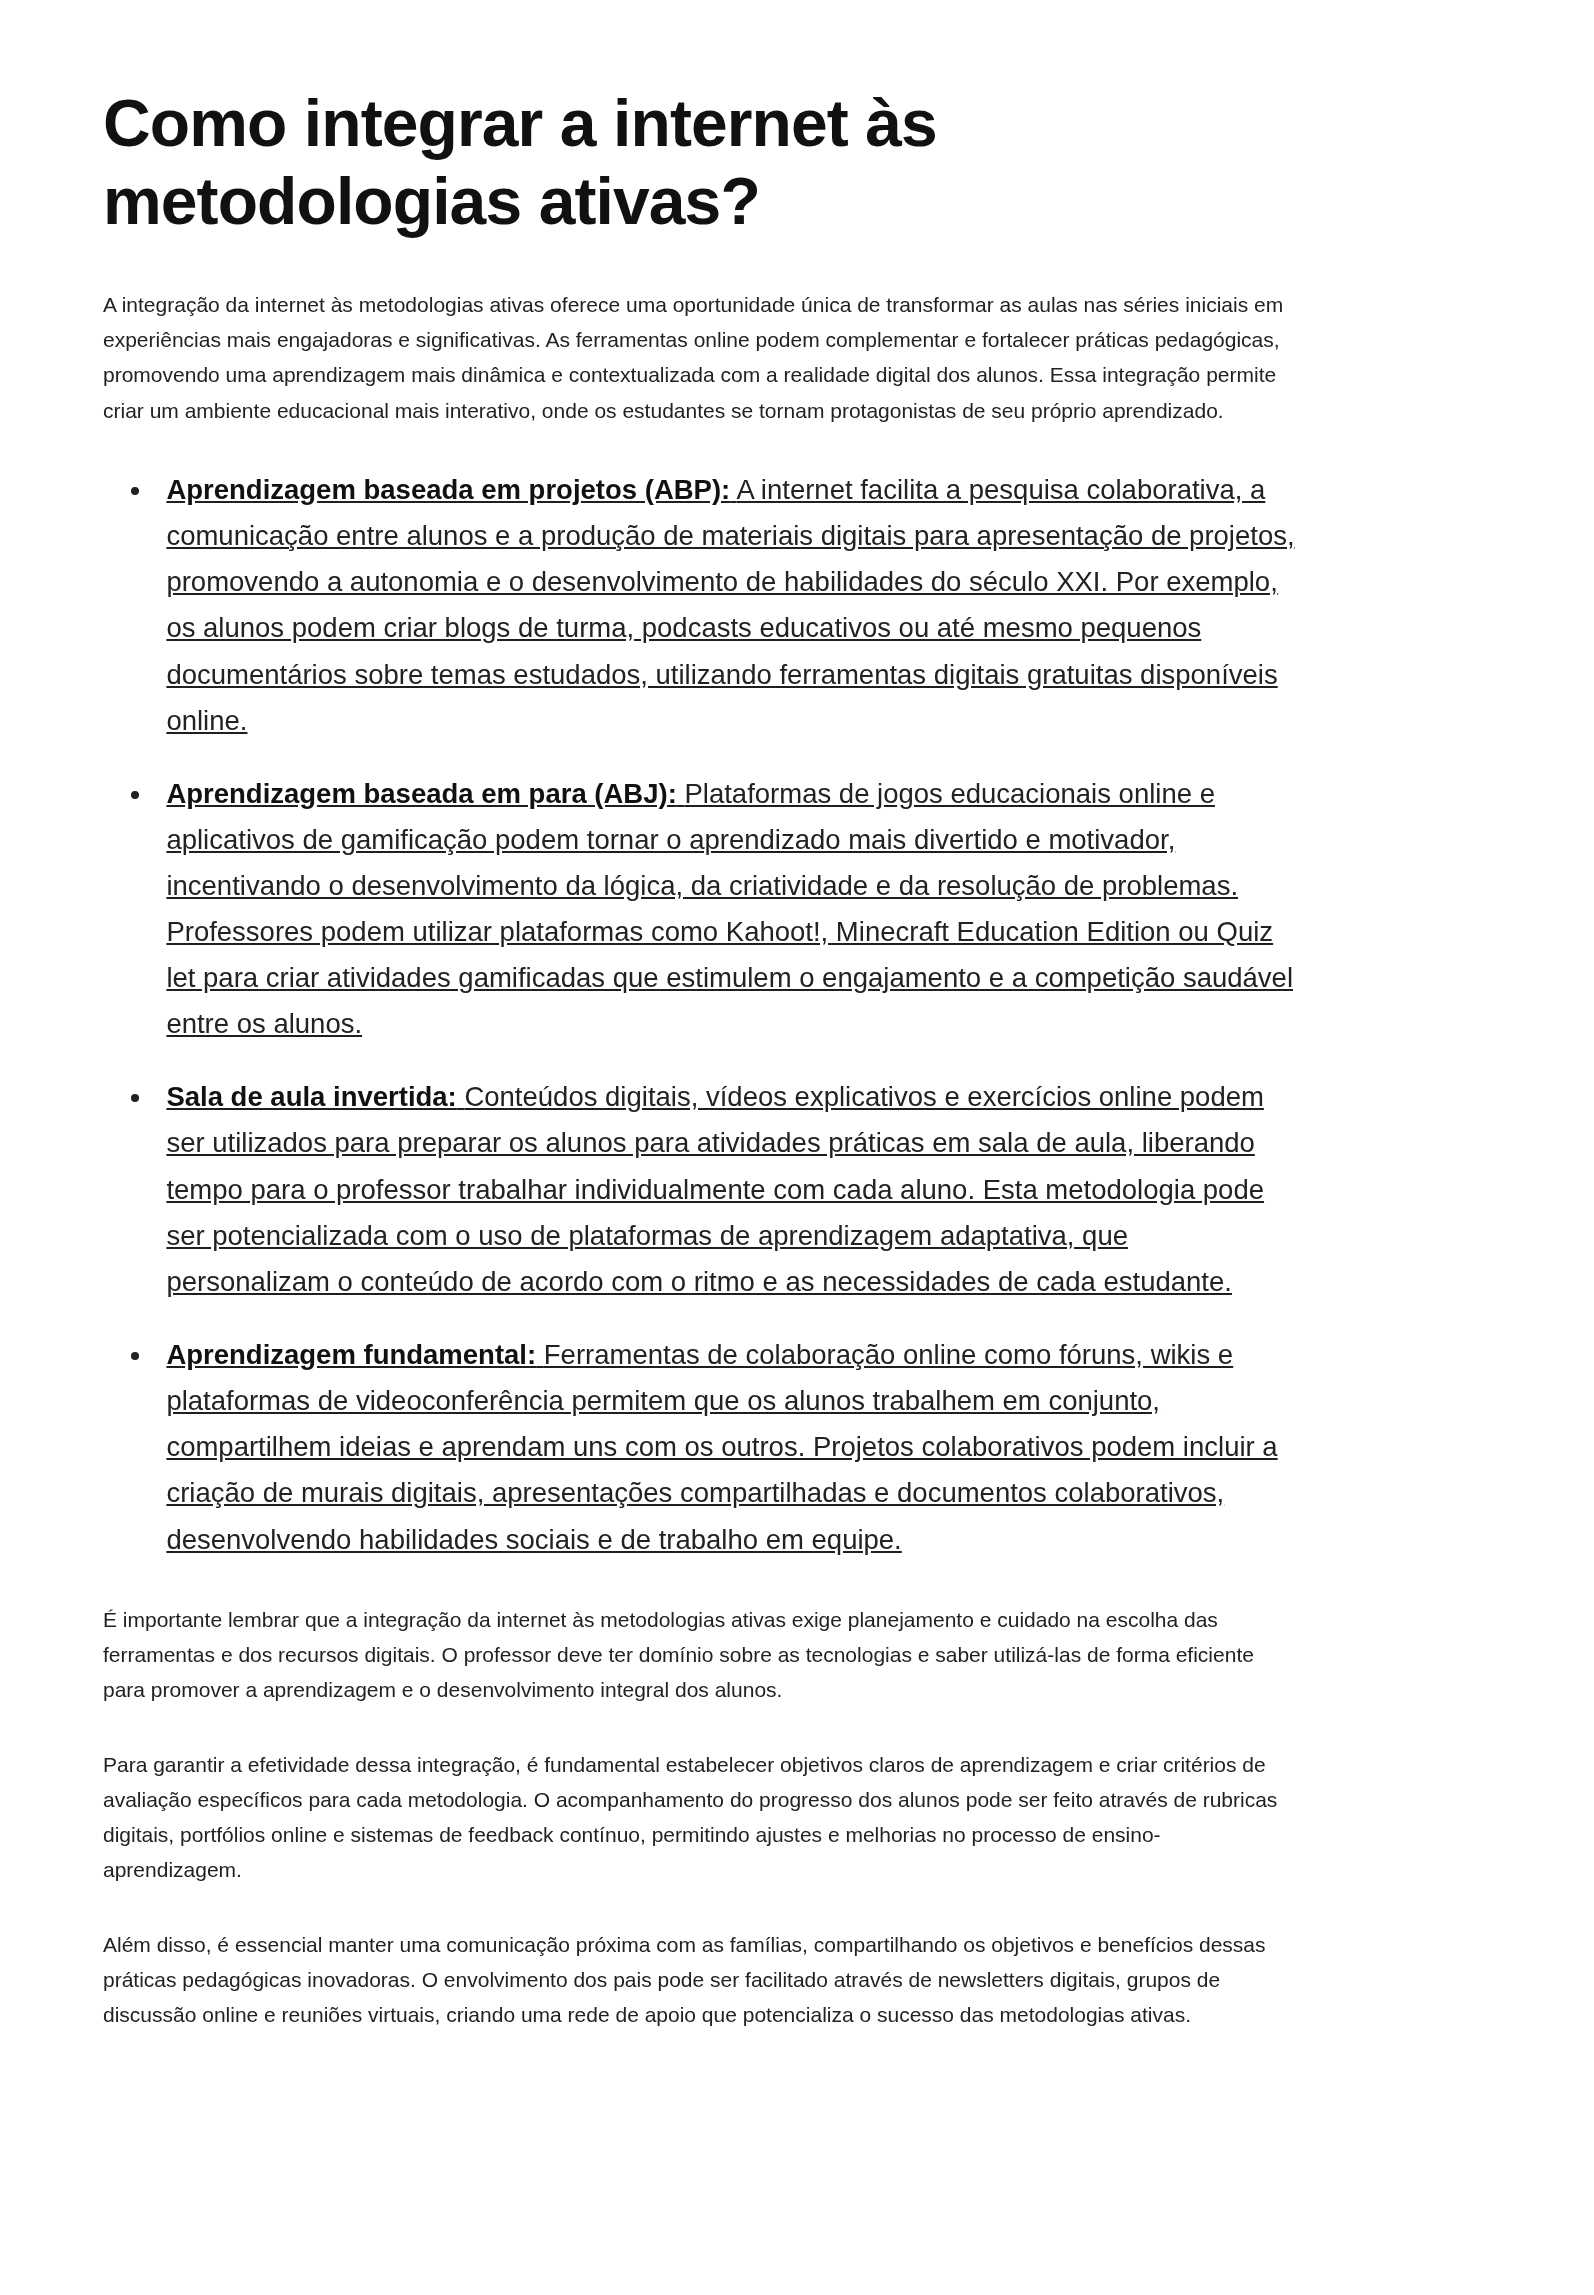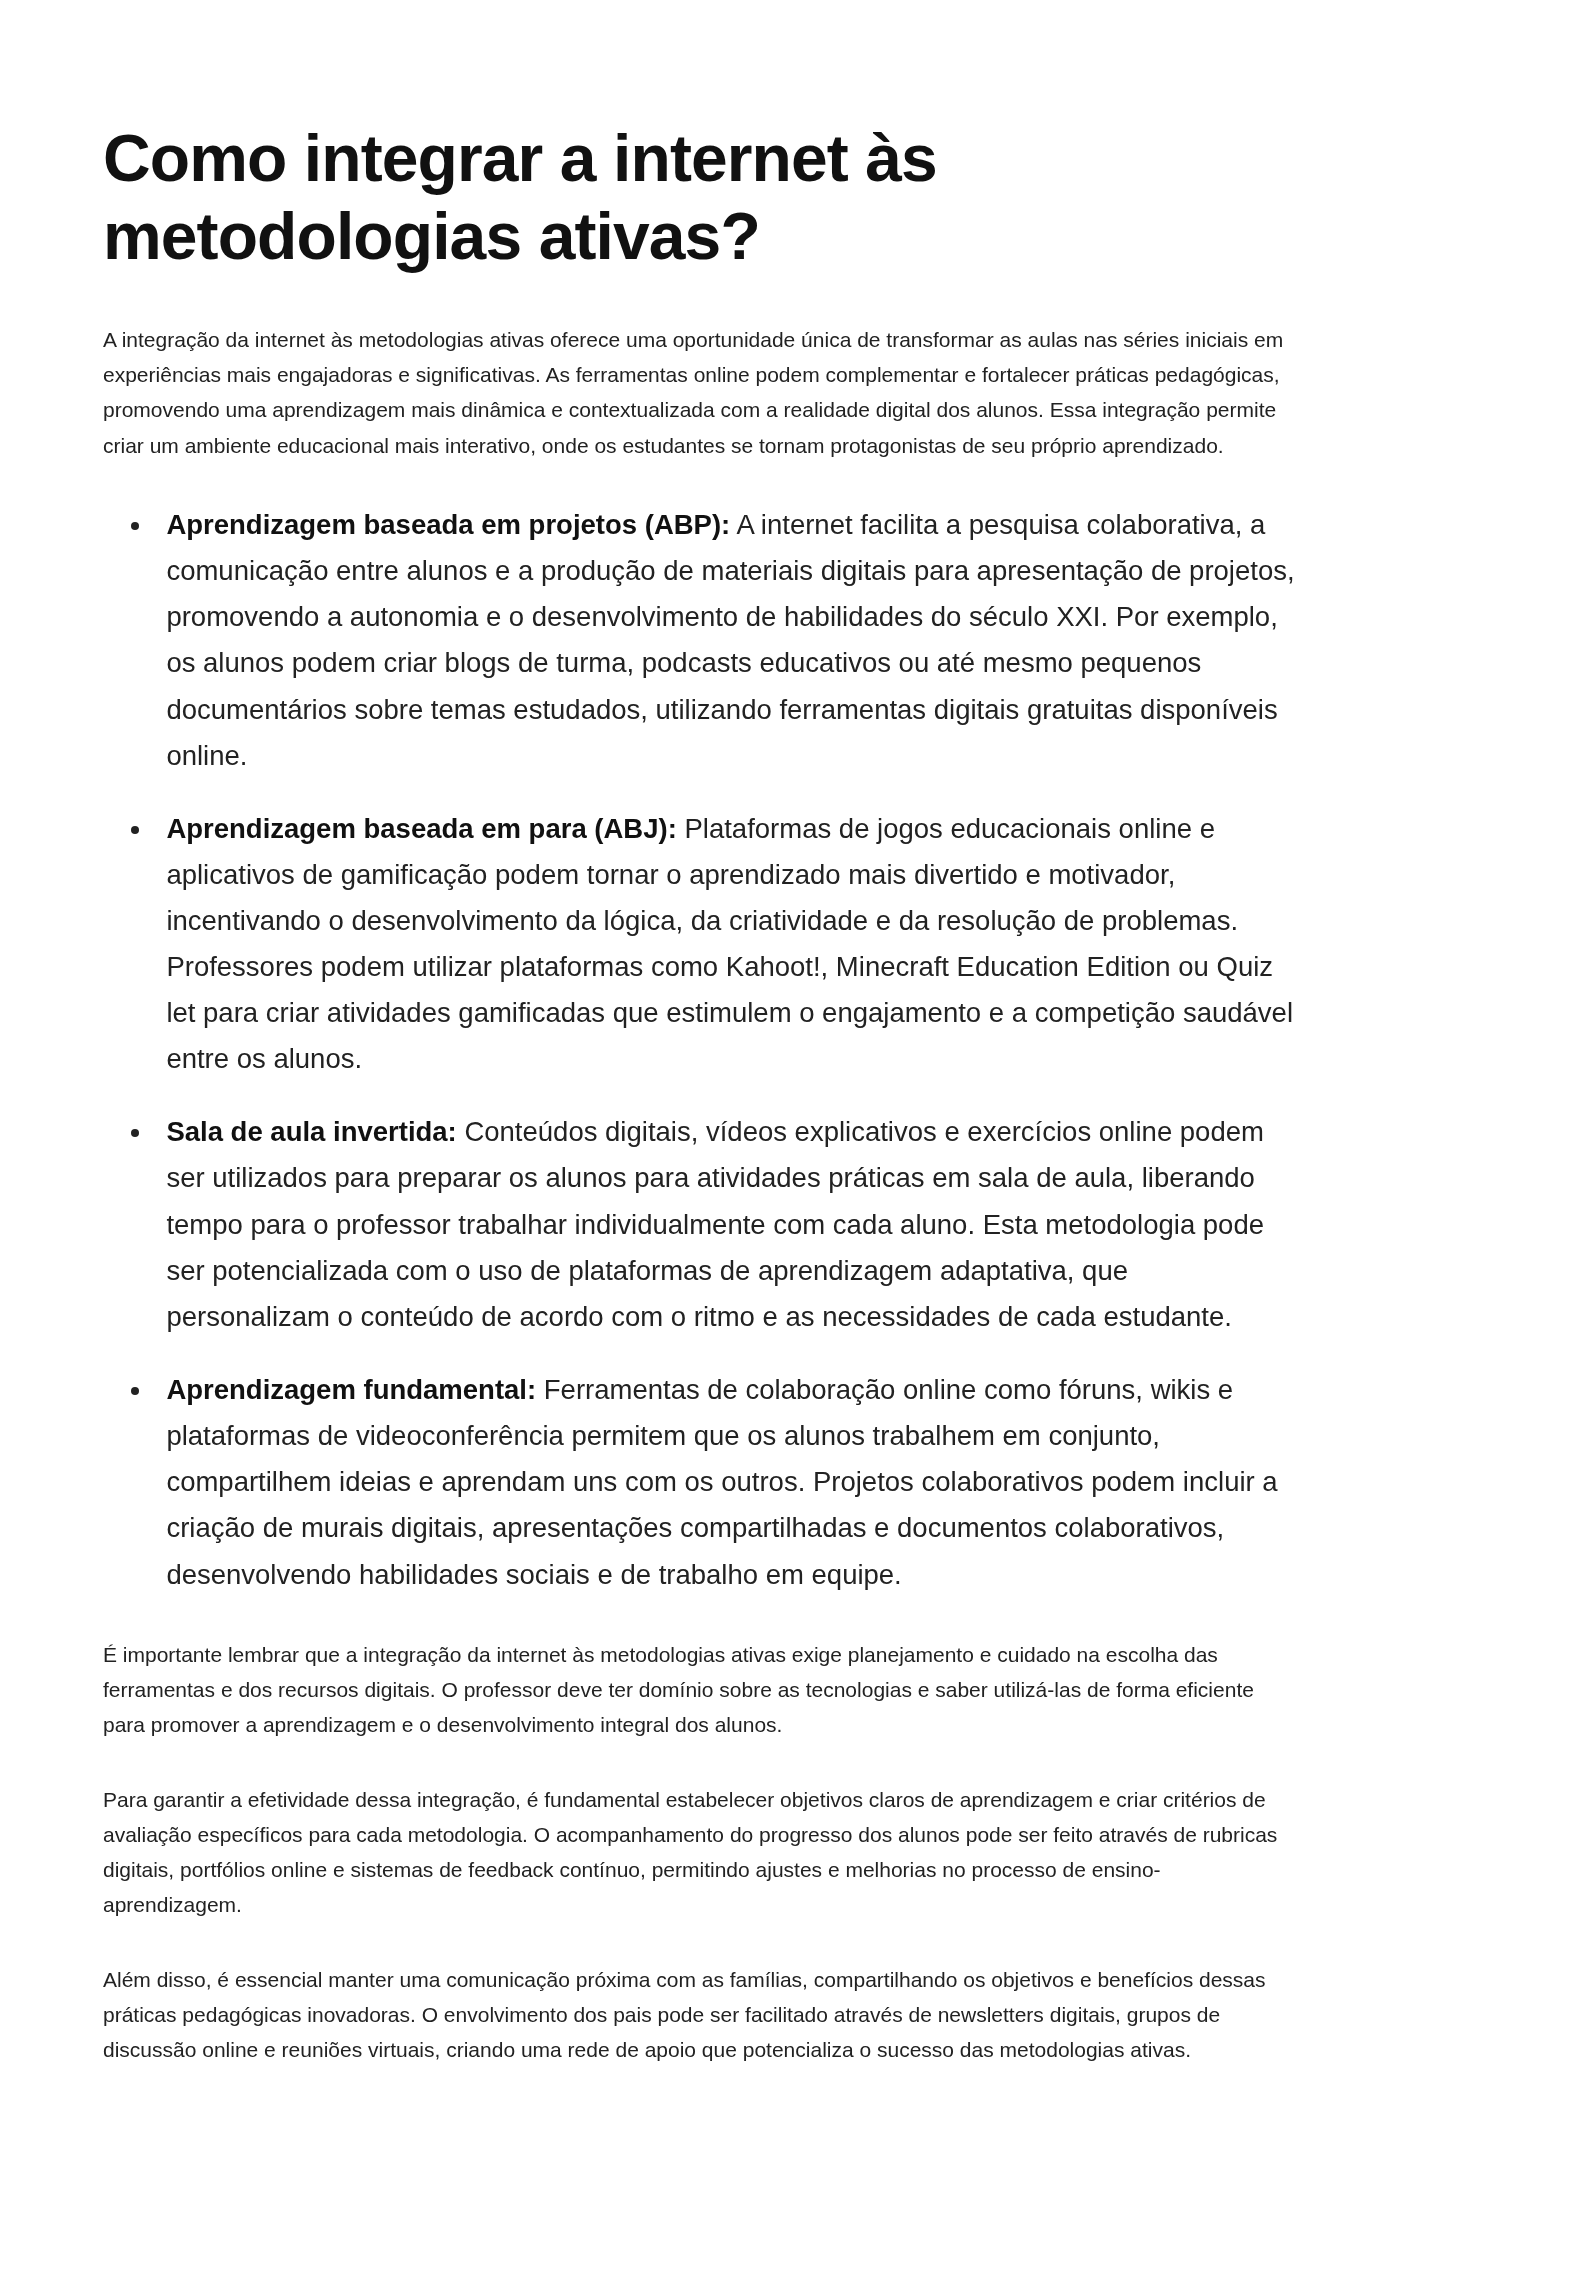--- a/index.html
+++ b/index.html
@@ -10,40 +10,41 @@
   body {
     width: 1594px;
     min-height: 2295px;
     box-sizing: border-box;
     font-family: "Liberation Sans", "DejaVu Sans", sans-serif;
     color: #1f1f1f;
   }
   .page {
     box-sizing: border-box;
     width: 1399px;
-    padding: 120px 103px 71px 103px;
+    padding: 85px 103px 71px 103px;
   }
   h1.page-title {
     margin: 0 0 46px 0;
     font-size: 66px;
     line-height: 1.18;
     font-weight: 700;
     letter-spacing: -0.9px;
     color: #111111;
   }
   p.body-paragraph {
     margin: 0 0 39px 0;
     font-size: 21px;
     line-height: 1.68;
     color: #222222;
   }
   ul.bullet-list {
     margin: 0 0 39px 0;
     padding: 0 0 0 51px;
     list-style: disc outside;
+    text-decoration: underline;
   }
   ul.bullet-list > li {
     margin: 0 0 26.6px 0;
     padding-left: 12.4px;
     font-size: 27.5px;
     line-height: 1.68;
     color: #222222;
   }
   ul.bullet-list > li:last-child {
     margin-bottom: 0;

